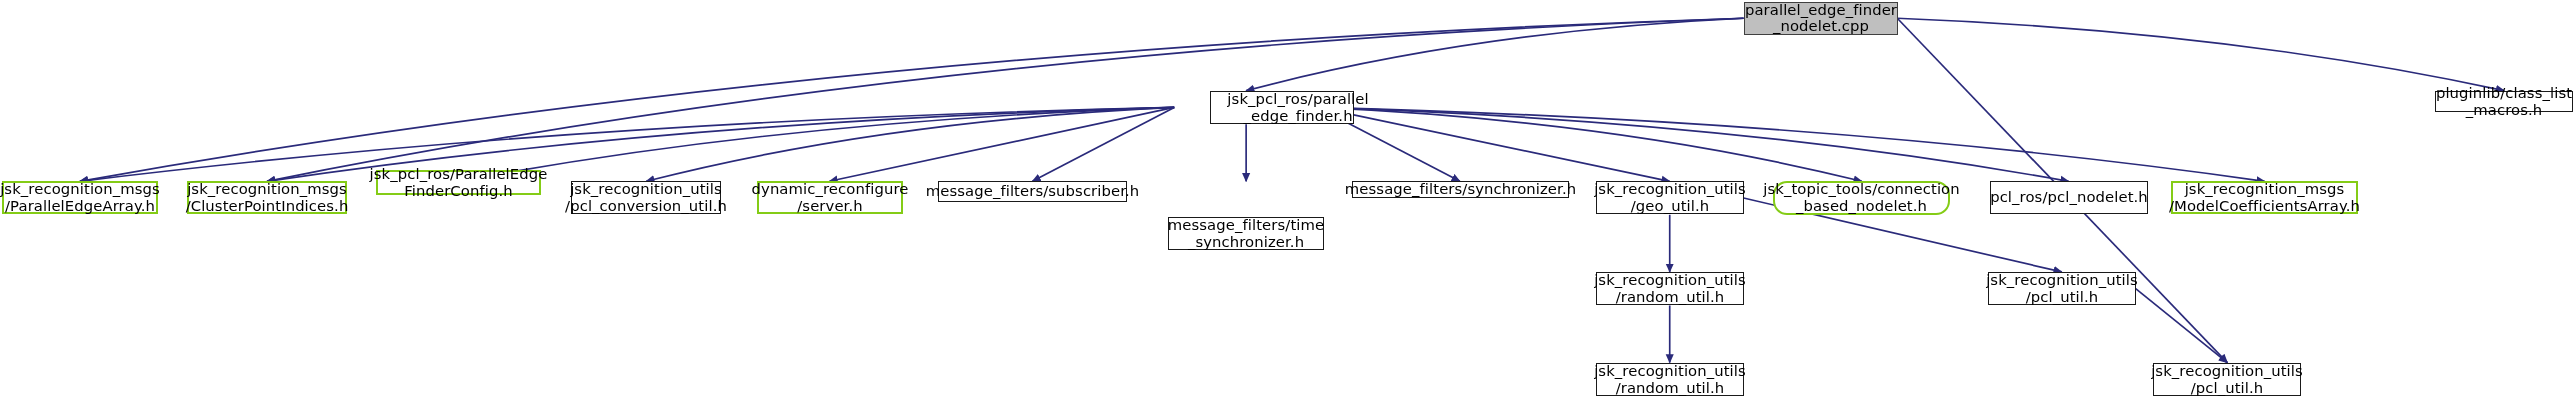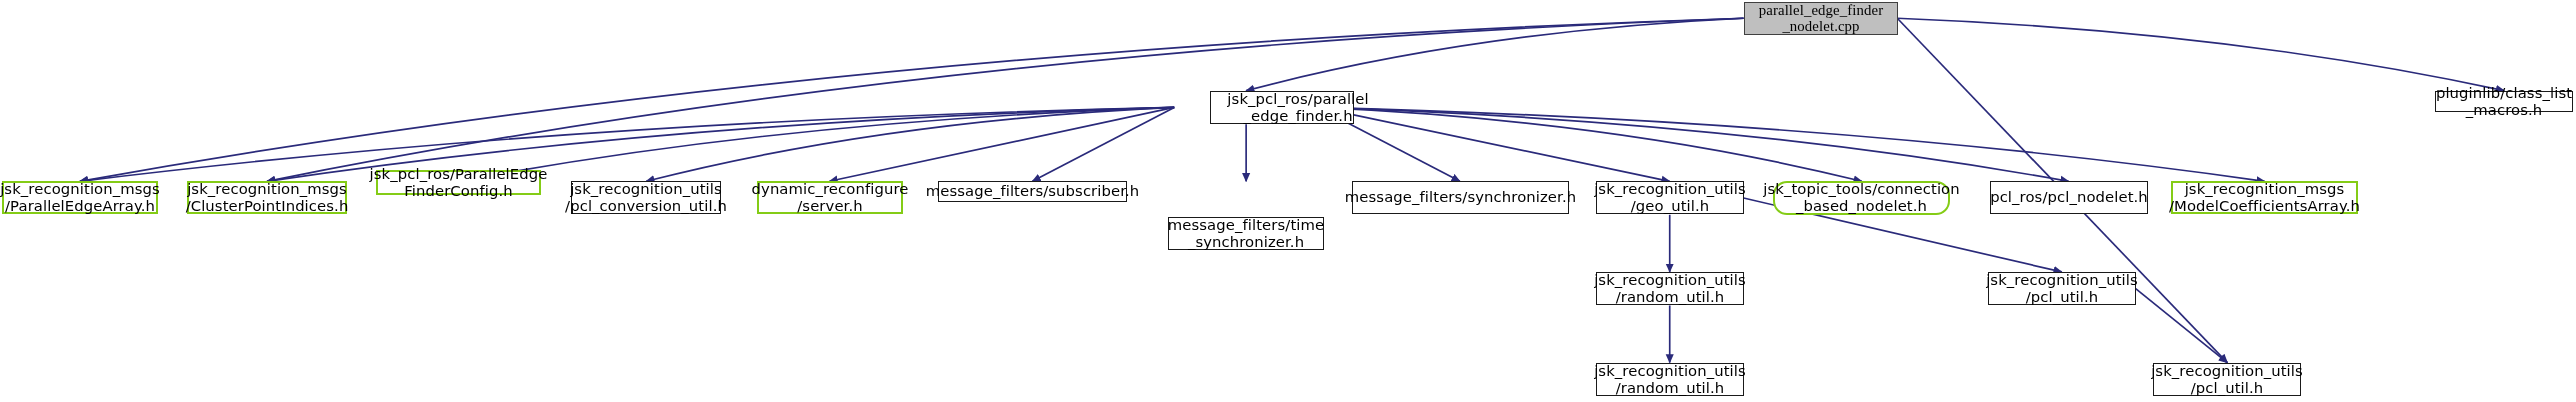--- a/index.html
+++ b/index.html
@@ -72,40 +72,40 @@
       <path d="M 1338 109 L 1695 184" stroke="#2a2a7a" stroke-width="1.7" fill="none" marker-end="url(#arrow)"></path>
       <path d="M 1338 109 Q 1641.6 122.5 1890 184" stroke="#2a2a7a" stroke-width="1.7" fill="none" marker-end="url(#arrow)"></path>
       <path d="M 1338 109 Q 1757.1 122.5 2100 184" stroke="#2a2a7a" stroke-width="1.7" fill="none" marker-end="url(#arrow)"></path>
       <path d="M 1338 109 Q 1866.5500000000002 122.5 2299 184" stroke="#2a2a7a" stroke-width="1.7" fill="none" marker-end="url(#arrow)"></path>
       <path d="M 1695 218 L 1695 276" stroke="#2a2a7a" stroke-width="1.7" fill="none" marker-end="url(#arrow)"></path>
       <path d="M 1770 201 L 2093 276" stroke="#2a2a7a" stroke-width="1.7" fill="none" marker-end="url(#arrow)"></path>
       <path d="M 1695 310 L 1695 368" stroke="#2a2a7a" stroke-width="1.7" fill="none" marker-end="url(#arrow)"></path>
       <path d="M 2168 293 L 2261 368" stroke="#2a2a7a" stroke-width="1.7" fill="none" marker-end="url(#arrow)"></path>
     </svg>
   <div id="nodes-layer">
-      <div class="node root" style="left: 1744px; top: 2px; width: 154px; height: 32.5px; font-family: Liberation Serif, serif;">parallel_edge_finder
+      <div class="node root" style="left: 1744px; top: 2px; width: 154px; height: 32.5px;">parallel_edge_finder
 _nodelet.cpp</div>
       <div class="node solid" style="left: 1210px; top: 91px; width: 144px; height: 33px; padding-left: 36px;">jsk_pcl_ros/parallel
 _edge_finder.h</div>
       <div class="node solid" style="left: 2435px; top: 91px; width: 138px; height: 21px;">pluginlib/class_list
 _macros.h</div>
       <div class="node " style="left: 2px; top: 181px; width: 156px; height: 33px;">jsk_recognition_msgs
 /ParallelEdgeArray.h</div>
       <div class="node " style="left: 187px; top: 181px; width: 160px; height: 33px;">jsk_recognition_msgs
 /ClusterPointIndices.h</div>
       <div class="node " style="left: 376px; top: 170px; width: 165px; height: 25px;">jsk_pcl_ros/ParallelEdge
 FinderConfig.h</div>
       <div class="node solid" style="left: 571px; top: 181px; width: 150px; height: 33px;">jsk_recognition_utils
 /pcl_conversion_util.h</div>
       <div class="node " style="left: 757px; top: 181px; width: 146px; height: 33px; text-align: center;">dynamic_reconfigure
 /server.h</div>
       <div class="node solid" style="left: 938px; top: 181px; width: 189px; height: 21px;">message_filters/subscriber.h</div>
       <div class="node solid" style="left: 1168px; top: 181px; width: 156px; height: 33px; margin-top: 36px;">message_filters/time
 _synchronizer.h</div>
-      <div class="node solid" style="left: 1352px; top: 181px; width: 217px; height: 33px;">message_filters/synchronizer.h</div>
+      <div class="node solid" style="left: 1352px; top: 181px; width: 217px; height: 17px;">message_filters/synchronizer.h</div>
       <div class="node solid" style="left: 1596px; top: 181px; width: 148px; height: 33px;">jsk_recognition_utils
 /geo_util.h</div>
       <div class="node " style="left: 1773px; top: 181px; width: 177px; height: 34px; border-radius: 14px;">jsk_topic_tools/connection
 _based_nodelet.h</div>
       <div class="node solid" style="left: 1990px; top: 181px; width: 158px; height: 33px;">pcl_ros/pcl_nodelet.h</div>
       <div class="node " style="left: 2171px; top: 181px; width: 187px; height: 33px;">jsk_recognition_msgs
 /ModelCoefficientsArray.h</div>
       <div class="node solid" style="left: 1596px; top: 272px; width: 148px; height: 33px;">jsk_recognition_utils
 /random_util.h</div>
       <div class="node solid" style="left: 1988px; top: 272px; width: 148px; height: 33px;">jsk_recognition_utils

